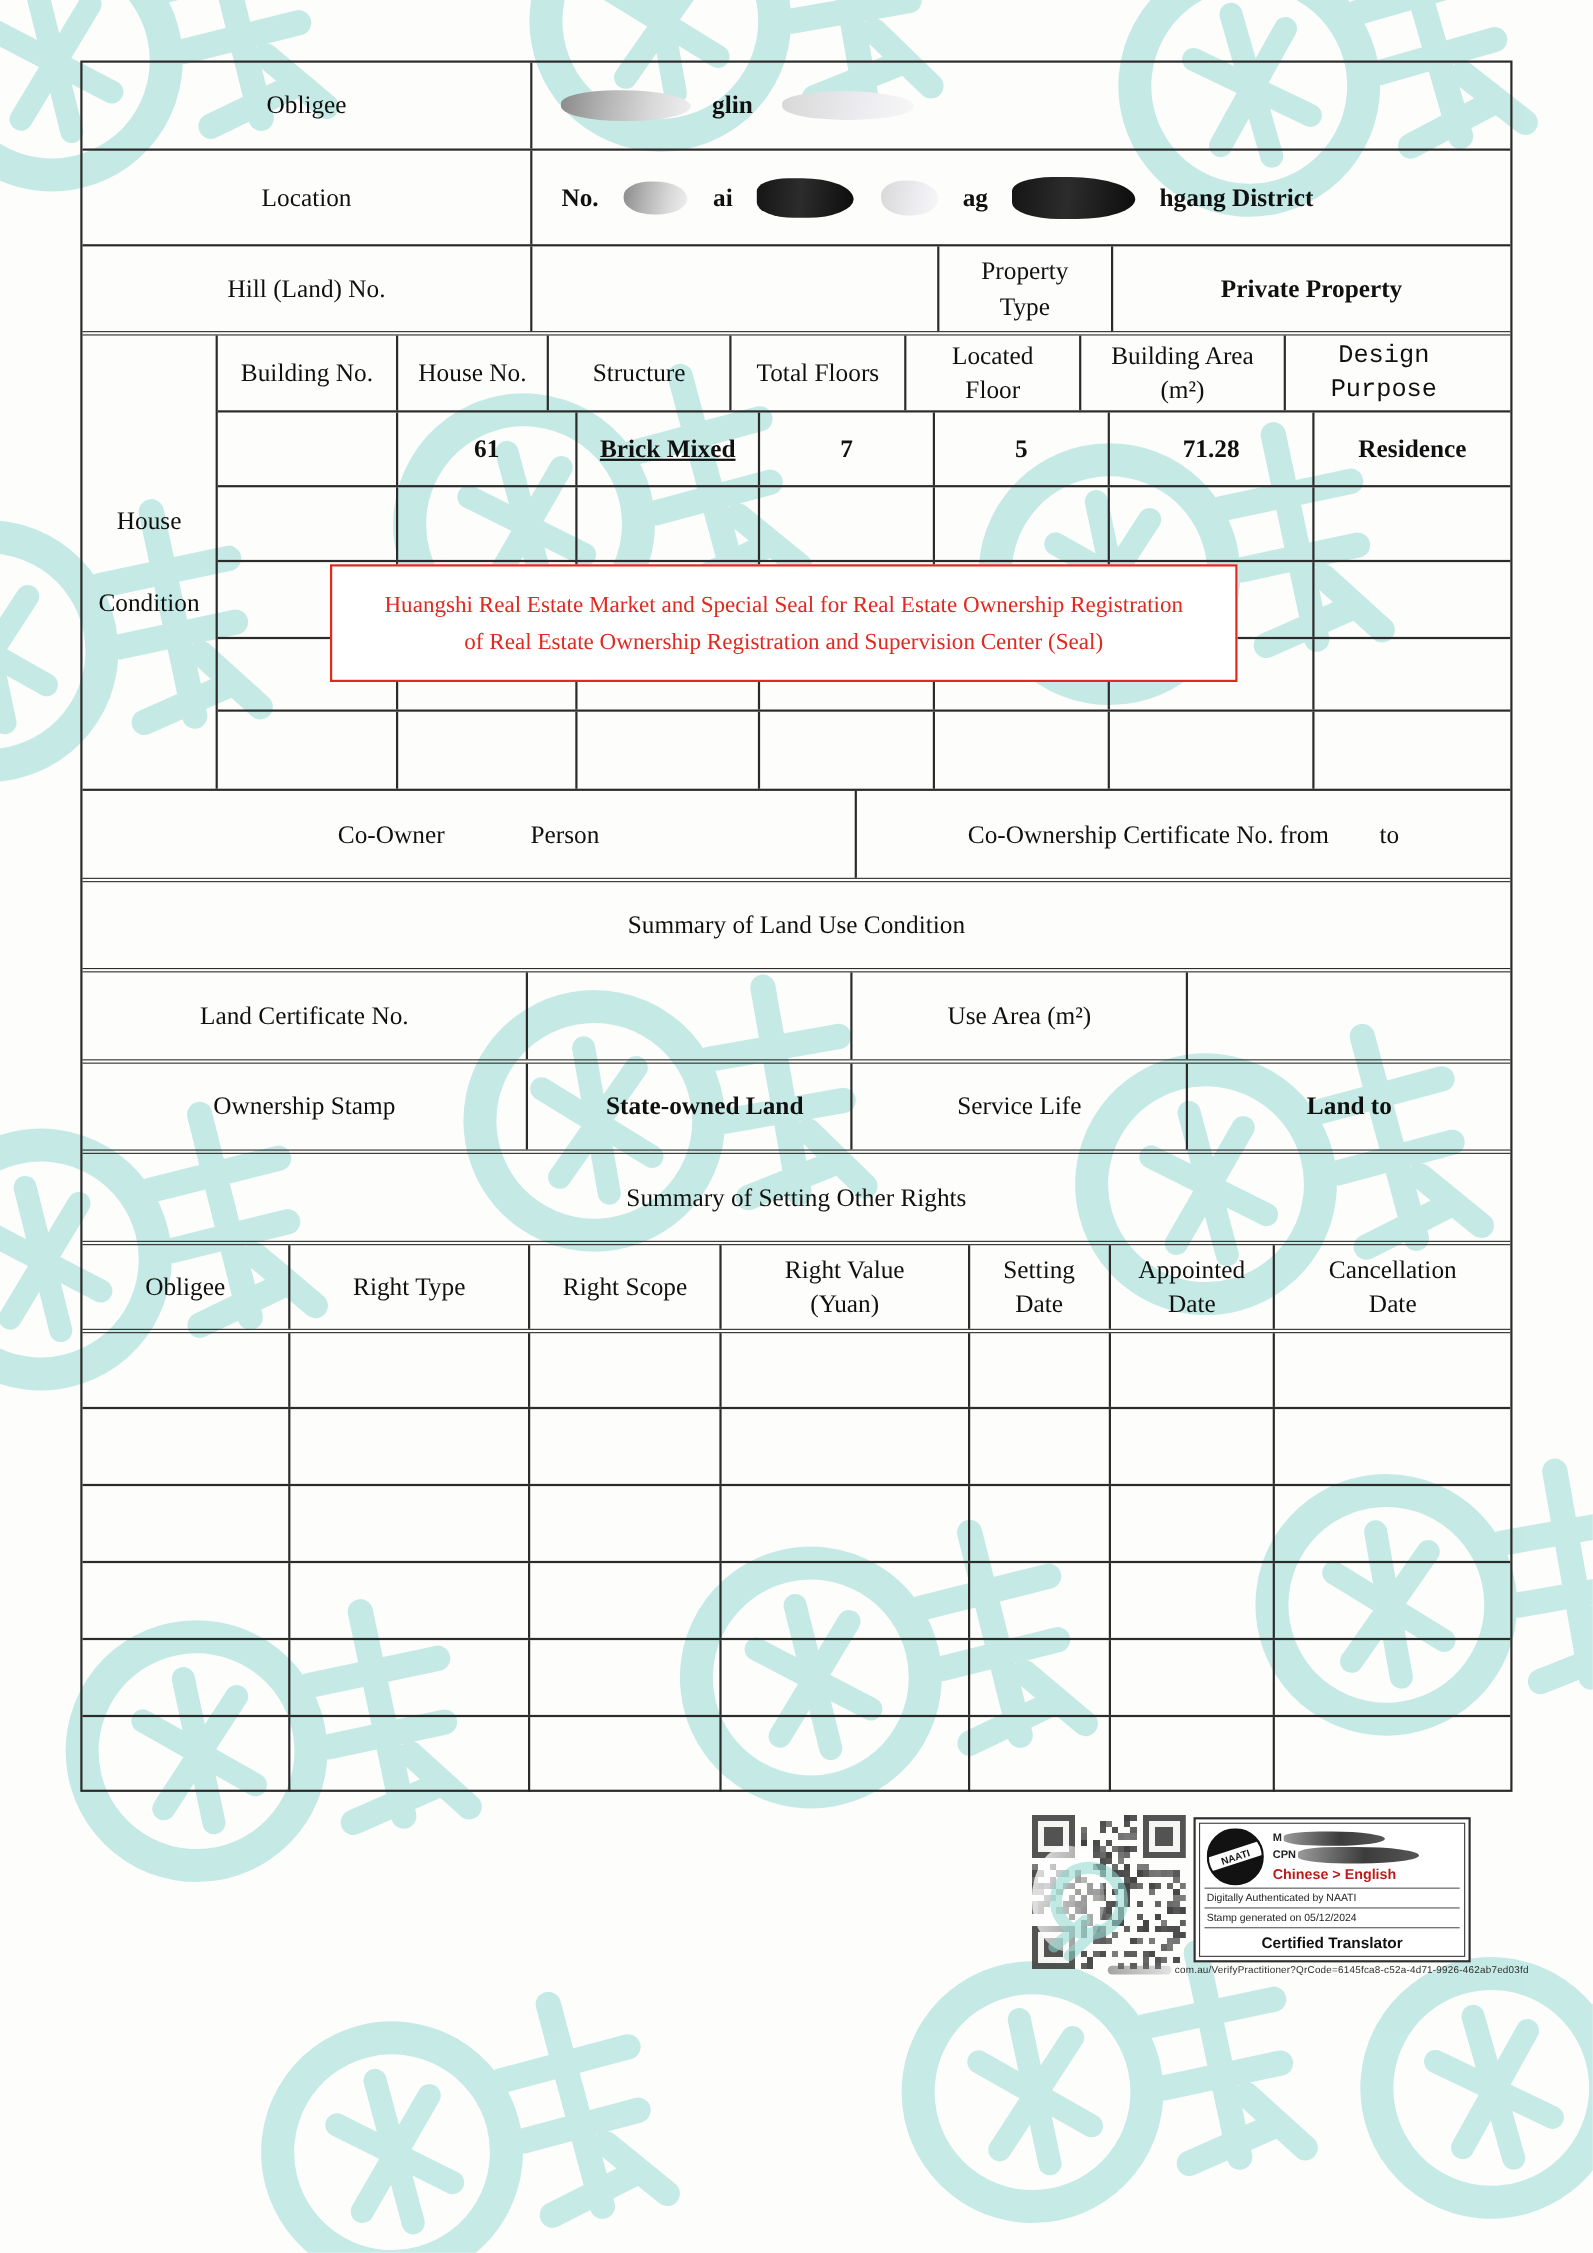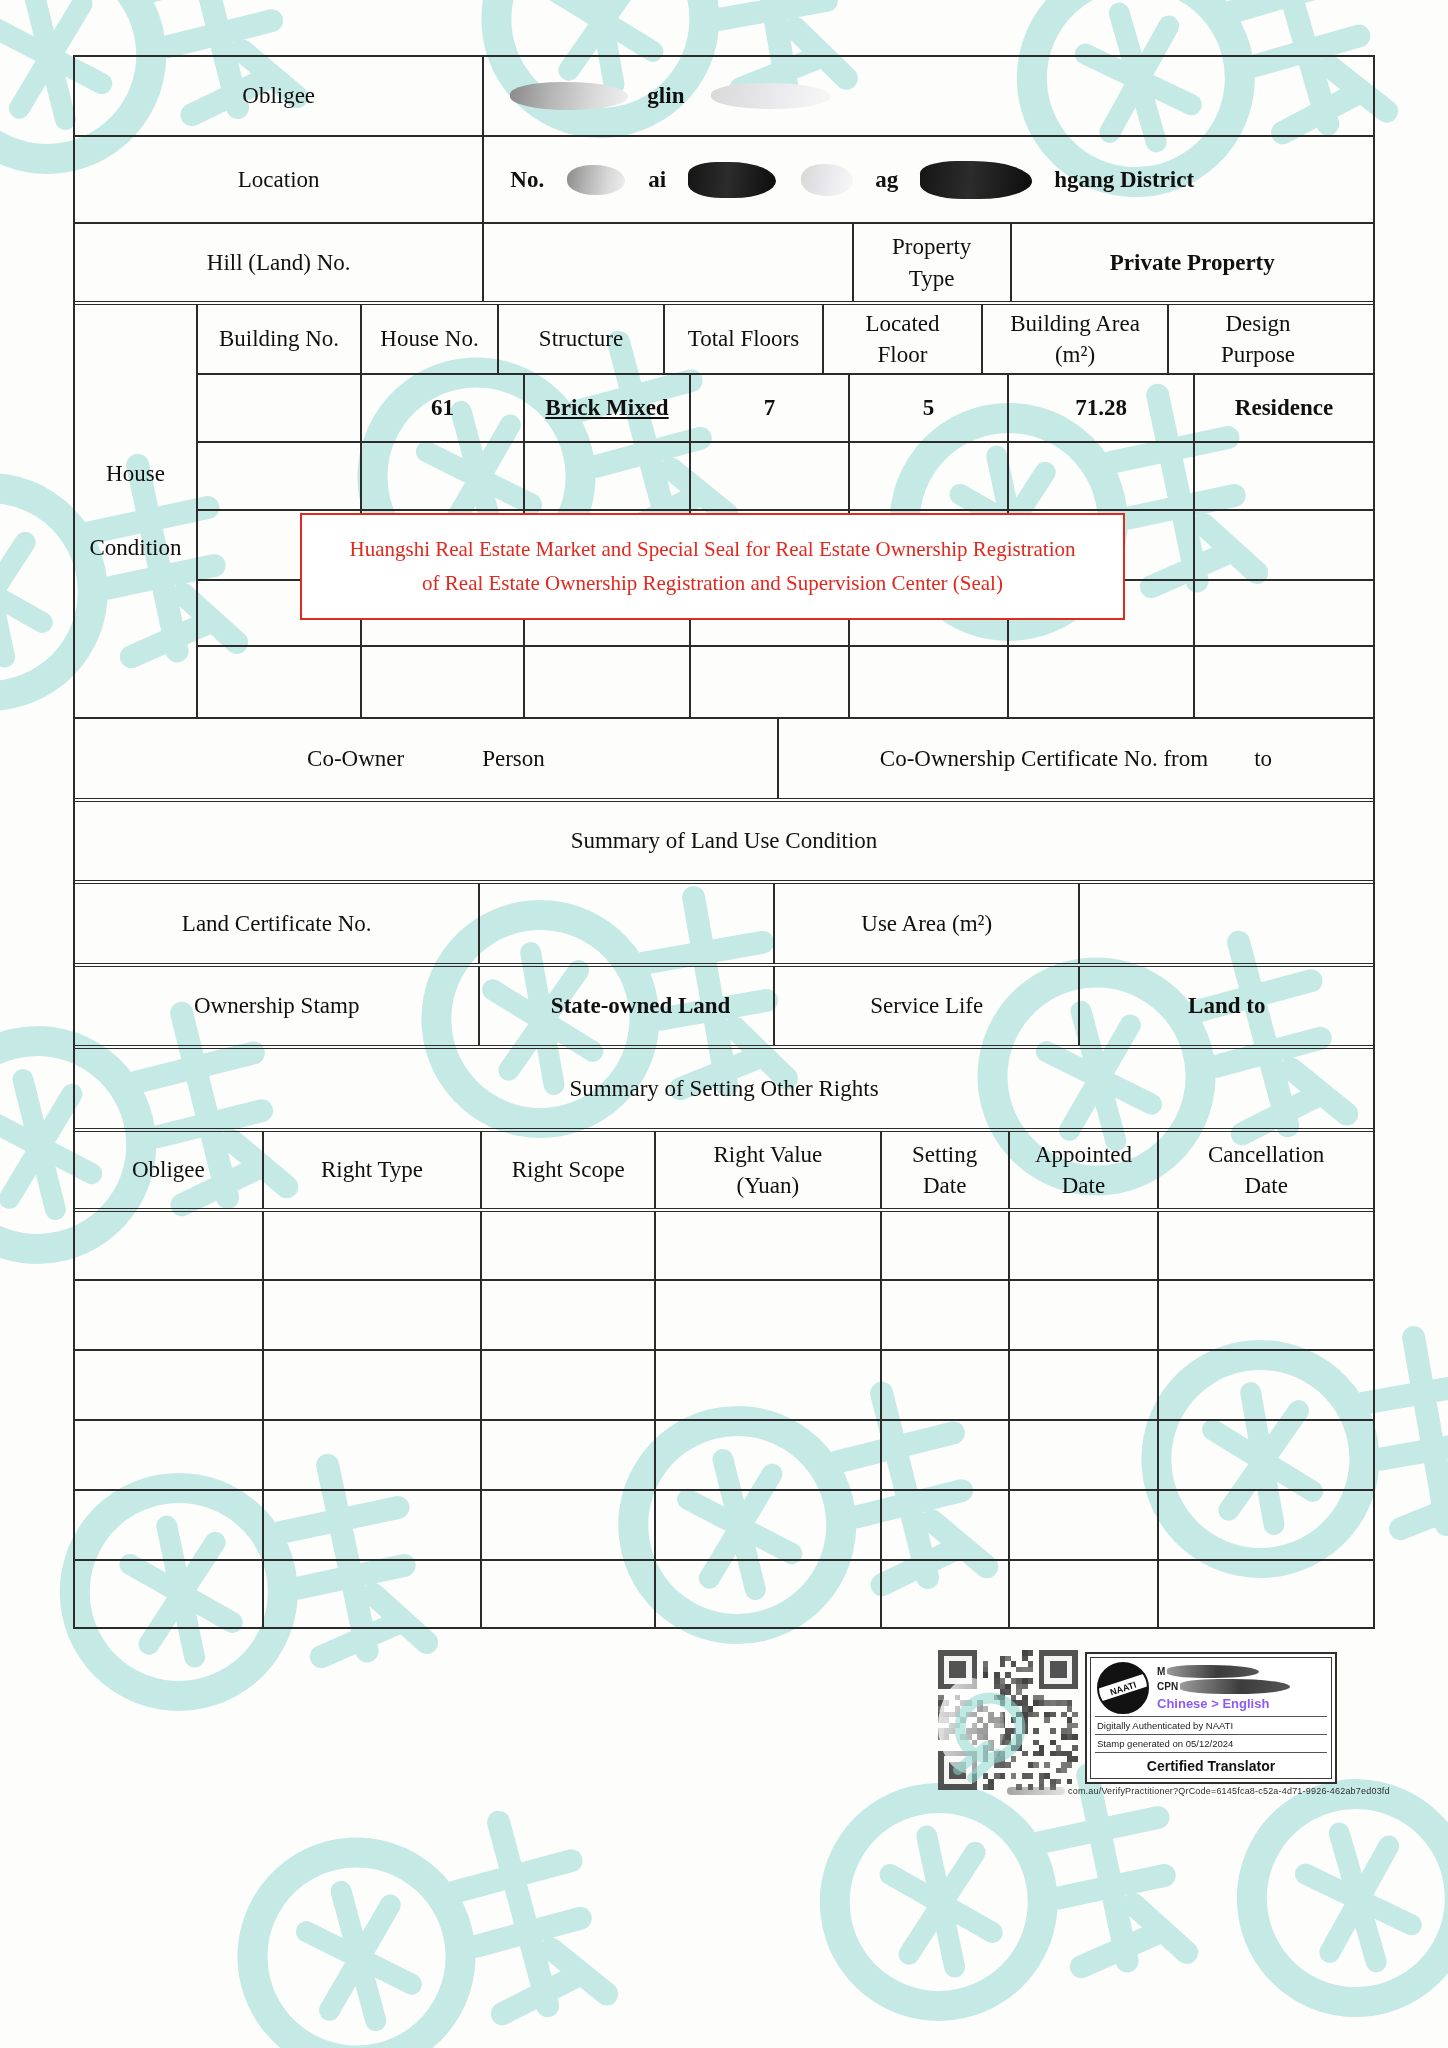--- a/index.html
+++ b/index.html
@@ -87,21 +87,21 @@
     position:absolute;left:1085px;top:1652px;width:252px;height:132px;z-index:4;
     background:#fff;border:2px solid #2f2f2f;padding:3px;
     font-family:"Liberation Sans","DejaVu Sans",sans-serif;
   }
   #stamp-inner{width:100%;height:100%;border:1.5px solid #3a3a3a;display:flex;flex-direction:column;}
   #stamp-top{display:flex;align-items:center;gap:8px;padding:4px 6px 2px 6px;height:58px;}
   #stamp-id{display:flex;flex-direction:column;gap:1px;font-size:10px;font-weight:bold;color:#222;}
   .id-line{display:flex;align-items:center;gap:2px;}
   .stamp-smear{display:inline-block;border-radius:40% 60% 55% 45%;
     background:linear-gradient(95deg,#9b9b9b,#3c3c3c 55%,#565656);}
-  #stamp-lang{font-size:13px;font-weight:bold;color:#8b5cf6;margin-top:2px;}
+  #stamp-lang{font-size:13px;font-weight:bold;color:#b91c1c;margin-top:2px;}
   .stamp-hr{border-top:1.5px solid #555;margin:0 4px;}
   .stamp-small{font-size:9.5px;color:#222;padding:3px 6px;}
   #stamp-cert{flex:1;display:flex;align-items:center;justify-content:center;
     font-size:14px;font-weight:bold;color:#111;}
   #verify-caption{position:absolute;left:1090px;top:1772px;width:130px;height:9px;z-index:3;
     background:linear-gradient(90deg,rgba(34,120,112,.7),rgba(34,120,112,.15));
     border-radius:4px;filter:blur(1.2px);}
   #verify-url{
     position:absolute;left:1007px;top:1786px;z-index:3;
     font-family:"Liberation Sans","DejaVu Sans",sans-serif;
@@ -262,21 +262,21 @@
     <div id="house-grid">
         <div class="row bs" style="height: 70px;">
           <div class="c" style="width: 164px;">Building No.</div>
           <div class="c" style="width: 137px;">House No.</div>
           <div class="c" style="width: 166px; text-align: right;">Structure</div>
           <div class="c" style="width: 159px;">Total Floors</div>
           <div class="c" style="width: 159px;">Located
 Floor</div>
           <div class="c" style="width: 186px;">Building Area
 (m²)</div>
-          <div class="c" style="width: 178px;">Design
+          <div class="c" style="width: 178px; font-family: Liberation Mono, monospace;">Design
 Purpose</div>
         </div>
         <div class="row bs" style="height: 69px;">
           <div class="c b" style="width: 164px;"></div>
           <div class="c b" style="width: 163px;">61</div>
           <div class="c b" style="width: 166px; text-decoration: underline;">Brick Mixed</div>
           <div class="c b" style="width: 159px;">7</div>
           <div class="c b" style="width: 159px;">5</div>
           <div class="c b" style="width: 186px;">71.28</div>
           <div class="c b" style="width: 178px;">Residence</div>

